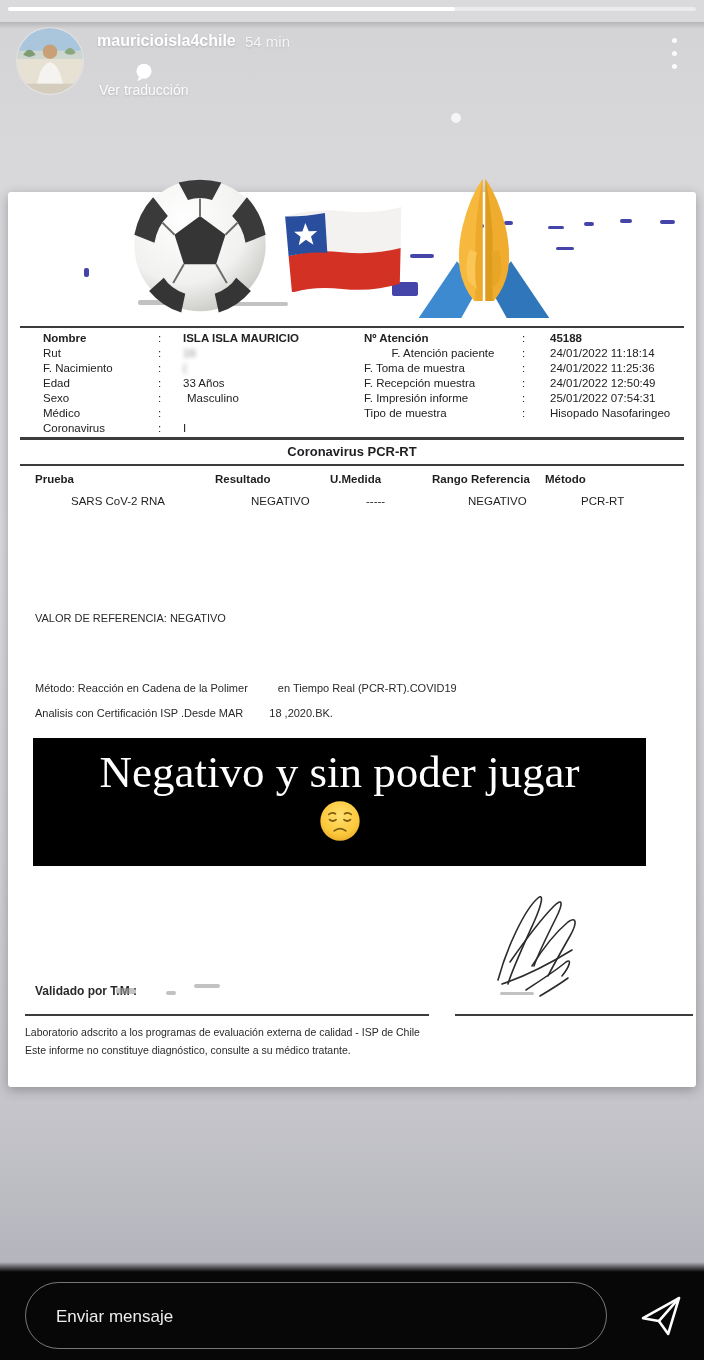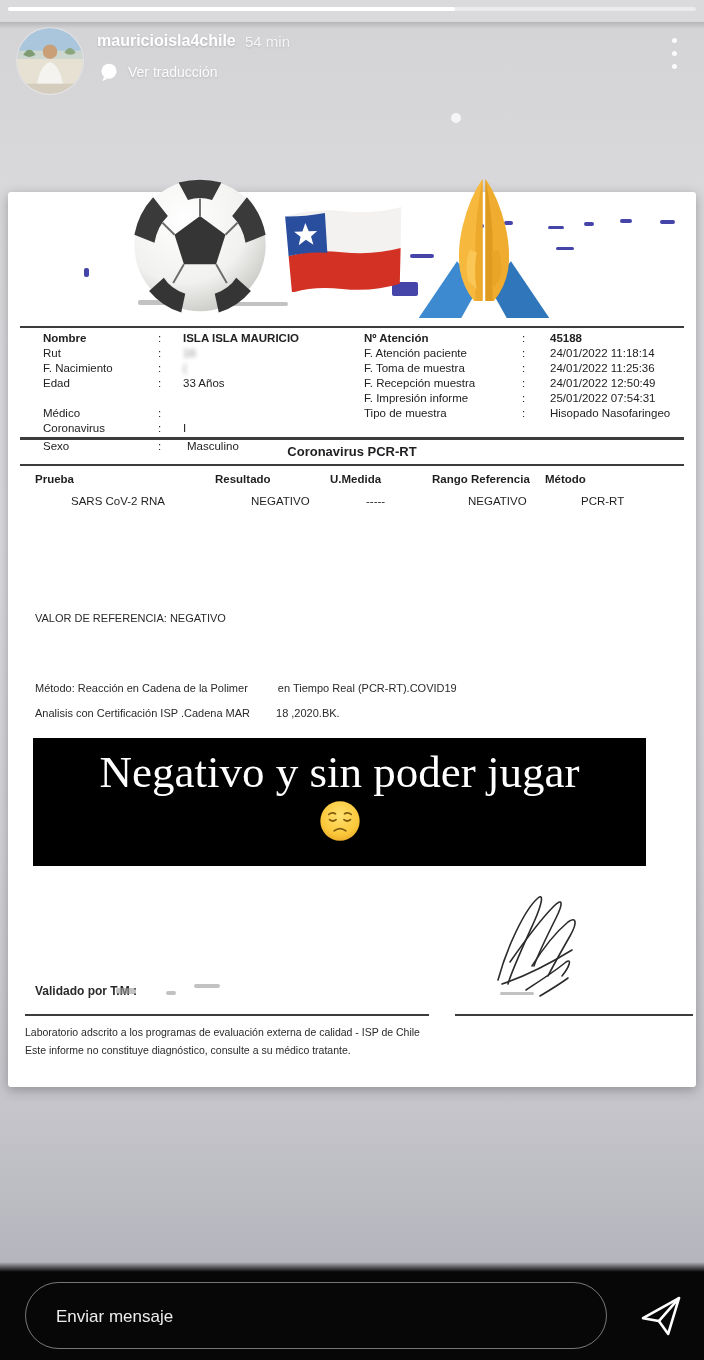--- a/index.html
+++ b/index.html
@@ -14,21 +14,21 @@
   
   .progress{left:8px;top:7px;width:688px;height:4px;border-radius:2px;background:rgba(255,255,255,.45);}
   .progress-fill{height:100%;width:65%;border-radius:2px;background:#ffffff;}
   
   .avatar{left:17px;top:28px;width:66px;height:66px;border-radius:50%;overflow:hidden;
     box-shadow:0 0 0 1px rgba(255,255,255,.35);}
   .username{left:97px;top:32px;font-size:16px;font-weight:700;color:#fff;
     text-shadow:0 1px 2px rgba(0,0,0,.18);}
   .time{left:245px;top:33px;font-size:15px;font-weight:400;color:rgba(255,255,255,.8);
     text-shadow:0 1px 2px rgba(0,0,0,.12);}
-  .translate-row{left:99px;top:62px;display:flex;align-items:center;gap:9px;}
+  .translate-row{left:99px;top:62px;display:flex;align-items:center;flex-direction:column;}
   .translate-label{font-size:14px;color:rgba(255,255,255,.95);text-shadow:0 1px 2px rgba(0,0,0,.15);}
   .kebab{right:26px;top:38px;width:6px;display:flex;flex-direction:column;gap:8px;}
   .kebab i{width:5px;height:5px;border-radius:50%;background:rgba(255,255,255,.9);}
   .drag-dot{left:451px;top:113px;width:10px;height:10px;border-radius:50%;background:rgba(255,255,255,.75);}
   
   .card{left:8px;top:192px;width:688px;height:895px;background:#ffffff;border-radius:3px;
     box-shadow:0 3px 12px rgba(0,0,0,.28);color:#1f1f22;}
   .card .rule{position:absolute;background:#3c3c3e;}
   .emoji{position:absolute;z-index:3;}
   .mark{position:absolute;border-radius:2px;background:#23239a;opacity:.85;z-index:2;}
@@ -192,42 +192,42 @@
           <span class="val redact">(</span>
         </div>
       <div class="info-row">
           <span class="lbl" style="width:115px;">Edad</span>
           <span class="colon" style="width:25px;">:</span>
           <span class="val">33 Años</span>
         </div>
       <div class="info-row">
           <span class="lbl" style="width:115px;">Sexo</span>
           <span class="colon" style="width:25px;">:</span>
-          <span class="val" style="padding-left:4px;margin-top:48px;">Masculino</span>
+          <span class="val" style="padding-left:4px;">Masculino</span>
         </div>
       <div class="info-row">
           <span class="lbl" style="width:115px;">Médico</span>
           <span class="colon" style="width:25px;">:</span>
           <span class="val"></span>
         </div>
       <div class="info-row">
           <span class="lbl" style="width:115px;">Coronavirus</span>
           <span class="colon" style="width:25px;">:</span>
           <span class="val">I</span>
         </div>
     </div>
 
     <div class="info-col" style="left:356px;top:140px;width:324px;">
       <div class="info-row">
           <span class="lbl b" style="width:158px;">Nº Atención</span>
           <span class="colon" style="width:28px;">:</span>
           <span class="val b">45188</span>
         </div>
       <div class="info-row">
-          <span class="lbl" style="width:158px;">F. Atención paciente</span>
+          <span class="lbl" style="width:158px;text-align:center;">F. Atención paciente</span>
           <span class="colon" style="width:28px;">:</span>
           <span class="val">24/01/2022 11:18:14</span>
         </div>
       <div class="info-row">
           <span class="lbl" style="width:158px;">F. Toma de muestra</span>
           <span class="colon" style="width:28px;">:</span>
           <span class="val">24/01/2022 11:25:36</span>
         </div>
       <div class="info-row">
           <span class="lbl" style="width:158px;">F. Recepción muestra</span>
@@ -262,21 +262,21 @@
       <span>NEGATIVO</span>
       <span>PCR-RT</span>
     </div>
 
     <div class="smalltext" style="left:27px;top:420px;">VALOR DE REFERENCIA: NEGATIVO</div>
 
     <div class="smalltext" style="left:27px;top:490px;">
       <span>Método: Reacción en Cadena de la Polimer</span><span style="display:inline-block;width:30px;"></span><span>en Tiempo Real (PCR-RT).COVID19</span>
     </div>
     <div class="smalltext" style="left:27px;top:515px;">
-      <span>Analisis con Certificación ISP .Cadena MAR</span><span style="display:inline-block;width:26px;"></span><span>18 ,2020.BK.</span>
+      <span>Analisis con Certificación ISP .Desde MAR</span><span style="display:inline-block;width:26px;"></span><span>18 ,2020.BK.</span>
     </div>
 
     <div class="abs" style="left:472px;top:700px;width:110px;height:112px;">
       <svg width="110" height="112" viewBox="0 0 110 112">
         <g fill="none" stroke="#2b2b2b" stroke-width="1.6" stroke-linecap="round">
           <path d="M18,88 C26,58 44,18 58,6 C64,1 62,12 54,30 C44,52 32,78 28,92"></path>
           <path d="M30,70 C44,50 60,28 74,14 C82,6 84,10 76,26 C68,42 58,62 54,74"></path>
           <path d="M52,74 C62,58 76,40 88,30 C96,24 98,30 90,44 C82,58 72,76 68,84"></path>
           <path d="M22,92 C40,86 66,74 92,58"></path>
           <path d="M46,98 C58,90 74,80 86,70 C92,66 90,74 82,84"></path>

